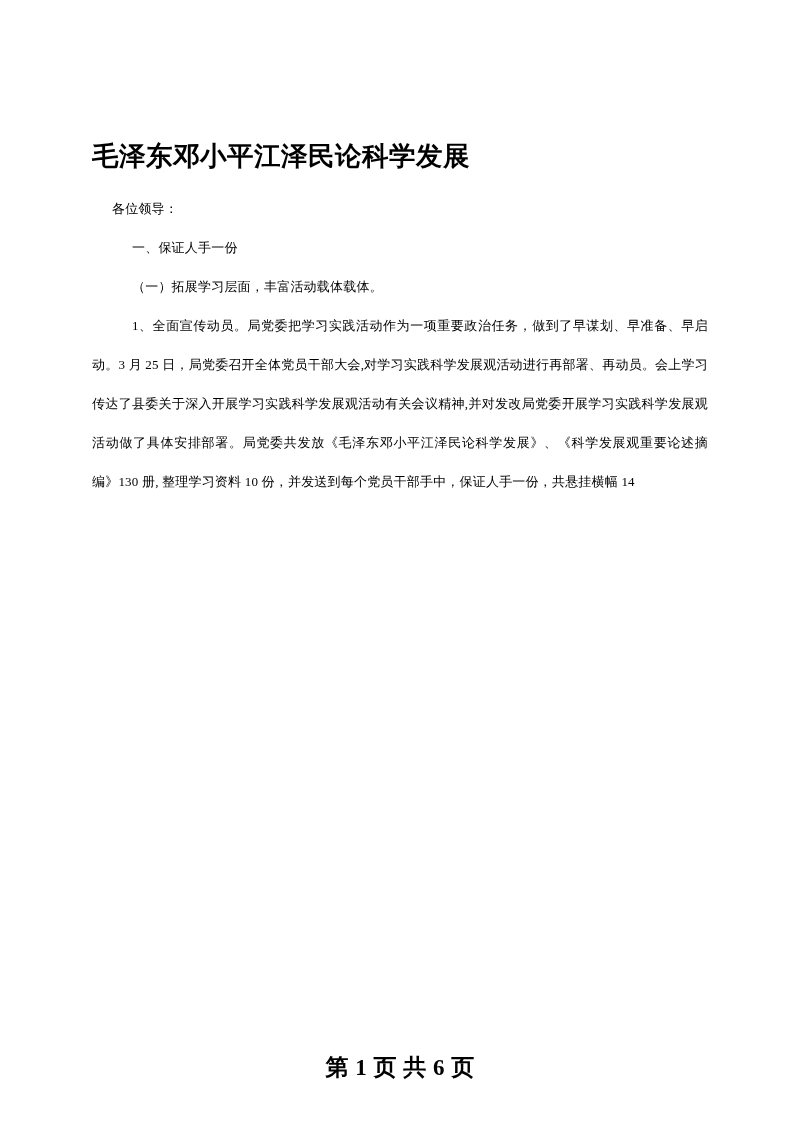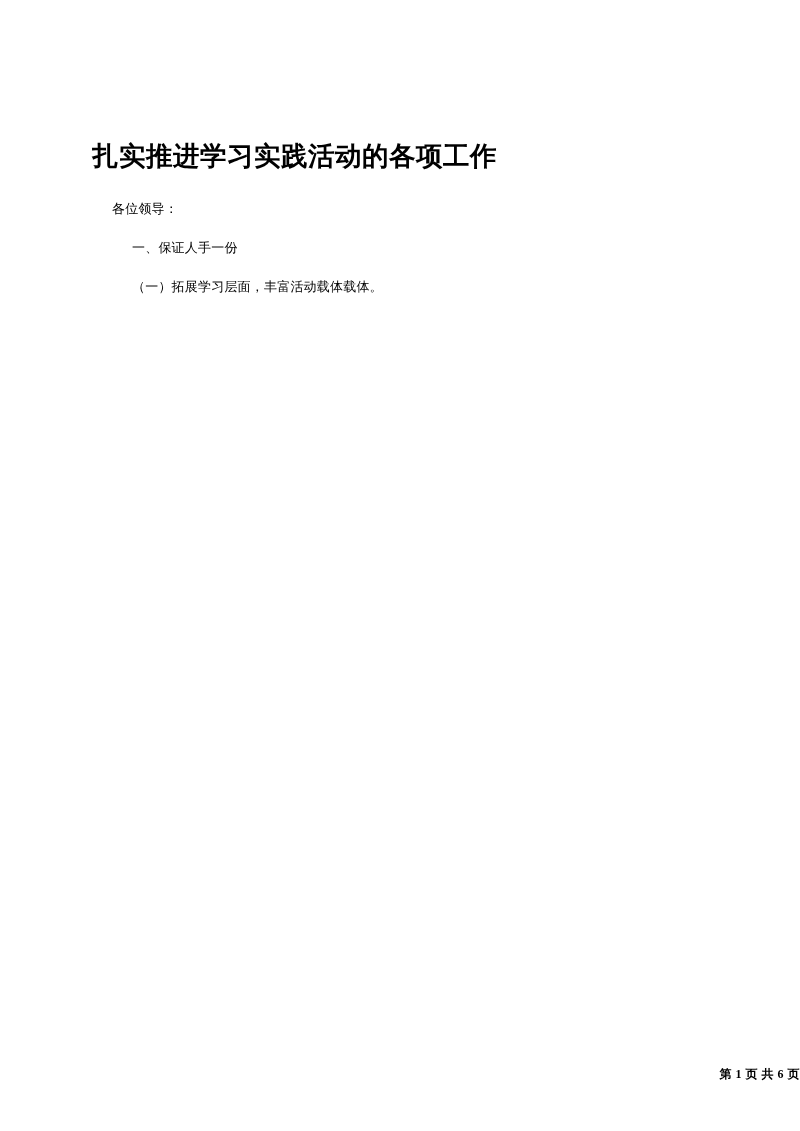--- a/index.html
+++ b/index.html
@@ -48,35 +48,36 @@
     text-indent: 20px;
   }
   p.indent2 {
     text-indent: 40px;
   }
   .footer {
     position: absolute;
     left: 0;
     right: 0;
     bottom: 48px;
-    text-align: right;
-    font-size: 12px;
+    text-align: center;
+    font-size: 23px;
     font-weight: bold;
     letter-spacing: 0.5px;
     font-family: "Liberation Serif", "DejaVu Serif", serif;
   }
 </style>
 </head>
 <body>
 
 <div class="page">
 
-  <h1 class="doc-title">扎实推进学习实践活动的各项工作</h1>
+  <h1 class="doc-title">毛泽东邓小平江泽民论科学发展</h1>
 
   <div class="body-block">
     <p class="para indent1">各位领导：</p>
     <p class="para indent2">一、保证人手一份</p>
     <p class="para indent2">（一）拓展学习层面，丰富活动载体载体。</p>
+    <p class="para indent2">1、全面宣传动员。局党委把学习实践活动作为一项重要政治任务，做到了早谋划、早准备、早启动。3 月 25 日，局党委召开全体党员干部大会,对学习实践科学发展观活动进行再部署、再动员。会上学习传达了县委关于深入开展学习实践科学发展观活动有关会议精神,并对发改局党委开展学习实践科学发展观活动做了具体安排部署。局党委共发放《毛泽东邓小平江泽民论科学发展》、《科学发展观重要论述摘编》130 册, 整理学习资料 10 份，并发送到每个党员干部手中，保证人手一份，共悬挂横幅 14</p>
   </div>
 
   <div class="footer">第 1 页  共 6 页</div>
 
 </div>
 
 </body></html>

